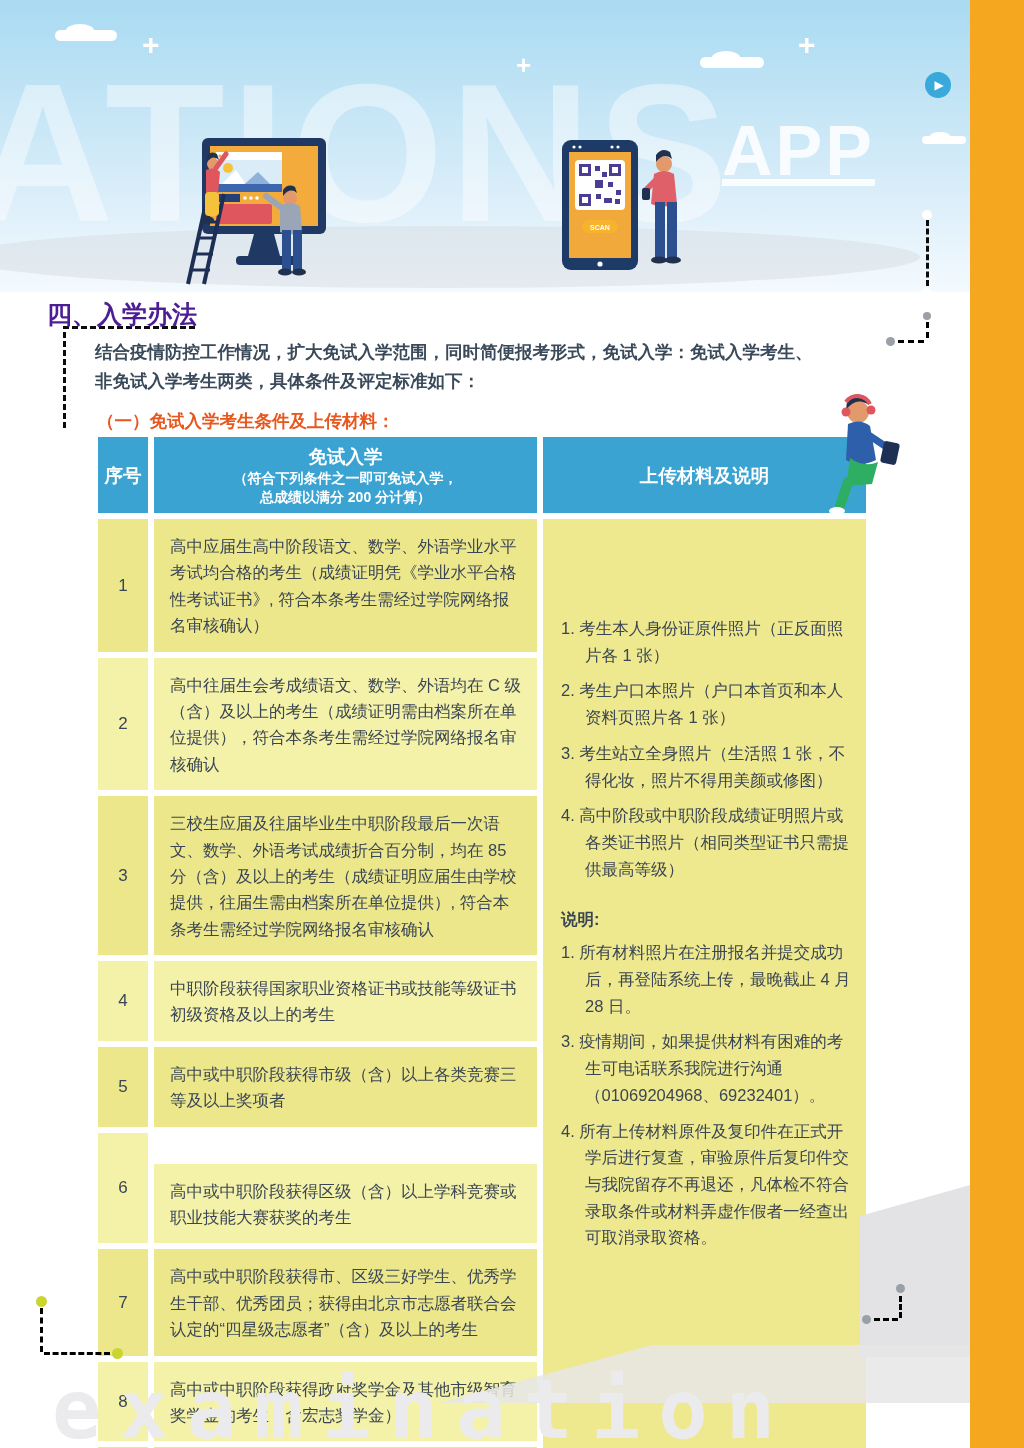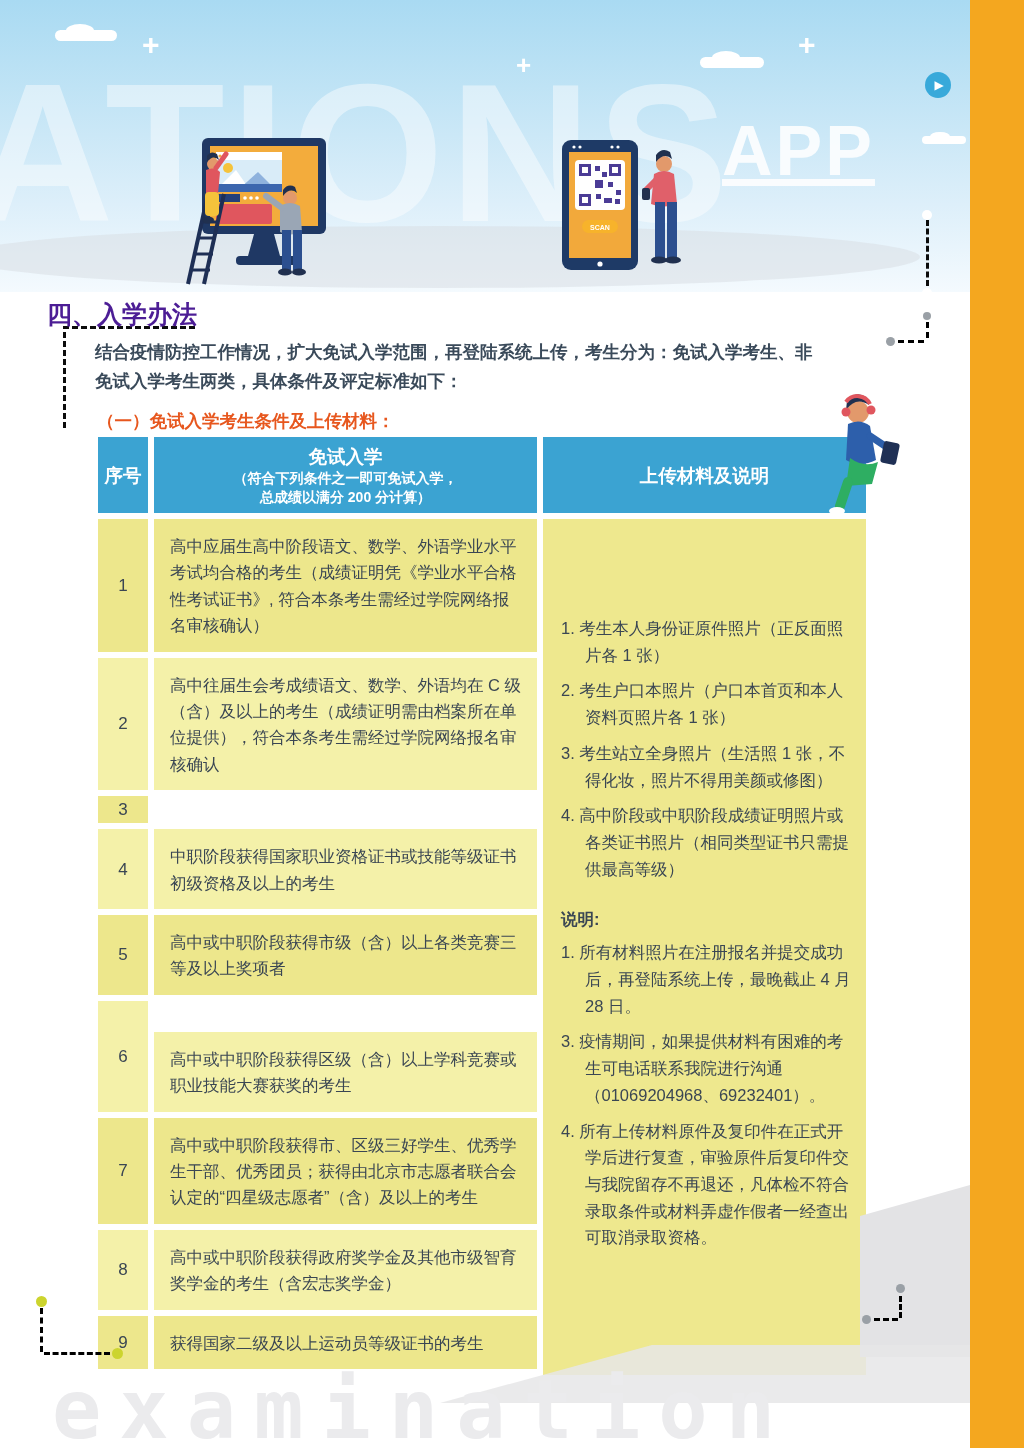--- a/index.html
+++ b/index.html
@@ -187,21 +187,21 @@
   <path d="M50 46 L68 58" stroke="#2d5fab" stroke-width="7" stroke-linecap="round"></path>
   <rect x="62" y="52" width="16" height="22" rx="3" fill="#1f3055" transform="rotate(12 70 63)"></rect>
   <path d="M30 68 q14 10 28 4 l-6 22 -26 2 z" fill="#2eae62"></path>
   <path d="M28 92 L20 116" stroke="#2eae62" stroke-width="10" stroke-linecap="round"></path>
   <ellipse cx="17" cy="121" rx="8" ry="4" fill="#ffffff"></ellipse>
 </svg>
 
 <div class="abs orange-strip"></div>
 
 <div class="abs sec-title">四、入学办法</div>
-<div class="abs sec-intro">结合疫情防控工作情况，扩大免试入学范围，再登陆系统上传，考生分为：免试入学考生、非免试入学考生两类，具体条件及评定标准如下：</div>
+<div class="abs sec-intro">结合疫情防控工作情况，扩大免试入学范围，同时简便报考形式，免试入学：免试入学考生、非免试入学考生两类，具体条件及评定标准如下：</div>
 <div class="abs sub-title">（一）免试入学考生条件及上传材料：</div>
 
 <div class="abs tbl">
   <div class="hcell" style="grid-column:1;">
     <span class="h-main">序号</span>
   </div>
   <div class="hcell" style="grid-column:2;text-align:right;">
     <span class="h-main">免试入学</span>
     <span class="h-sub">（符合下列条件之一即可免试入学，</span>
     <span class="h-sub">总成绩以满分 200 分计算）</span>
@@ -222,20 +222,21 @@
         <div class="hang">1. 所有材料照片在注册报名并提交成功后，再登陆系统上传，最晚截止 4 月 28 日。</div>
         <div class="hang">3. 疫情期间，如果提供材料有困难的考生可电话联系我院进行沟通（01069204968、69232401）。</div>
         <div class="hang">4. 所有上传材料原件及复印件在正式开学后进行复查，审验原件后复印件交与我院留存不再退还，凡体检不符合录取条件或材料弄虚作假者一经查出可取消录取资格。</div>
       </div>
   </div>
 <div class="cell num odd" style="grid-area: 2 / 1;">1</div>
     <div class="cell txt odd" style="grid-area: 2 / 2;">高中应届生高中阶段语文、数学、外语学业水平考试均合格的考生（成绩证明凭《学业水平合格性考试证书》, 符合本条考生需经过学院网络报名审核确认）</div>
     <div class="cell num even" style="grid-area: 3 / 1;">2</div>
     <div class="cell txt even" style="grid-area: 3 / 2;">高中往届生会考成绩语文、数学、外语均在 C 级（含）及以上的考生（成绩证明需由档案所在单位提供），符合本条考生需经过学院网络报名审核确认</div>
     <div class="cell num odd" style="grid-area: 4 / 1;">3</div>
+    <div class="cell txt odd" style="grid-area: 4 / 2;">三校生应届及往届毕业生中职阶段最后一次语文、数学、外语考试成绩折合百分制，均在 85 分（含）及以上的考生（成绩证明应届生由学校提供，往届生需由档案所在单位提供）, 符合本条考生需经过学院网络报名审核确认</div>
     <div class="cell num even" style="grid-area: 5 / 1;">4</div>
     <div class="cell txt even" style="grid-area: 5 / 2;">中职阶段获得国家职业资格证书或技能等级证书初级资格及以上的考生</div>
     <div class="cell num odd" style="grid-area: 6 / 1;">5</div>
     <div class="cell txt odd" style="grid-area: 6 / 2;">高中或中职阶段获得市级（含）以上各类竞赛三等及以上奖项者</div>
     <div class="cell num even" style="grid-area: 7 / 1;">6</div>
     <div class="cell txt even" style="grid-area: 7 / 2; margin-top: 31px;">高中或中职阶段获得区级（含）以上学科竞赛或职业技能大赛获奖的考生</div>
     <div class="cell num odd" style="grid-area: 8 / 1;">7</div>
     <div class="cell txt odd" style="grid-area: 8 / 2;">高中或中职阶段获得市、区级三好学生、优秀学生干部、优秀团员；获得由北京市志愿者联合会认定的“四星级志愿者”（含）及以上的考生</div>
     <div class="cell num even" style="grid-area: 9 / 1;">8</div>
     <div class="cell txt even" style="grid-area: 9 / 2;">高中或中职阶段获得政府奖学金及其他市级智育奖学金的考生（含宏志奖学金）</div>

